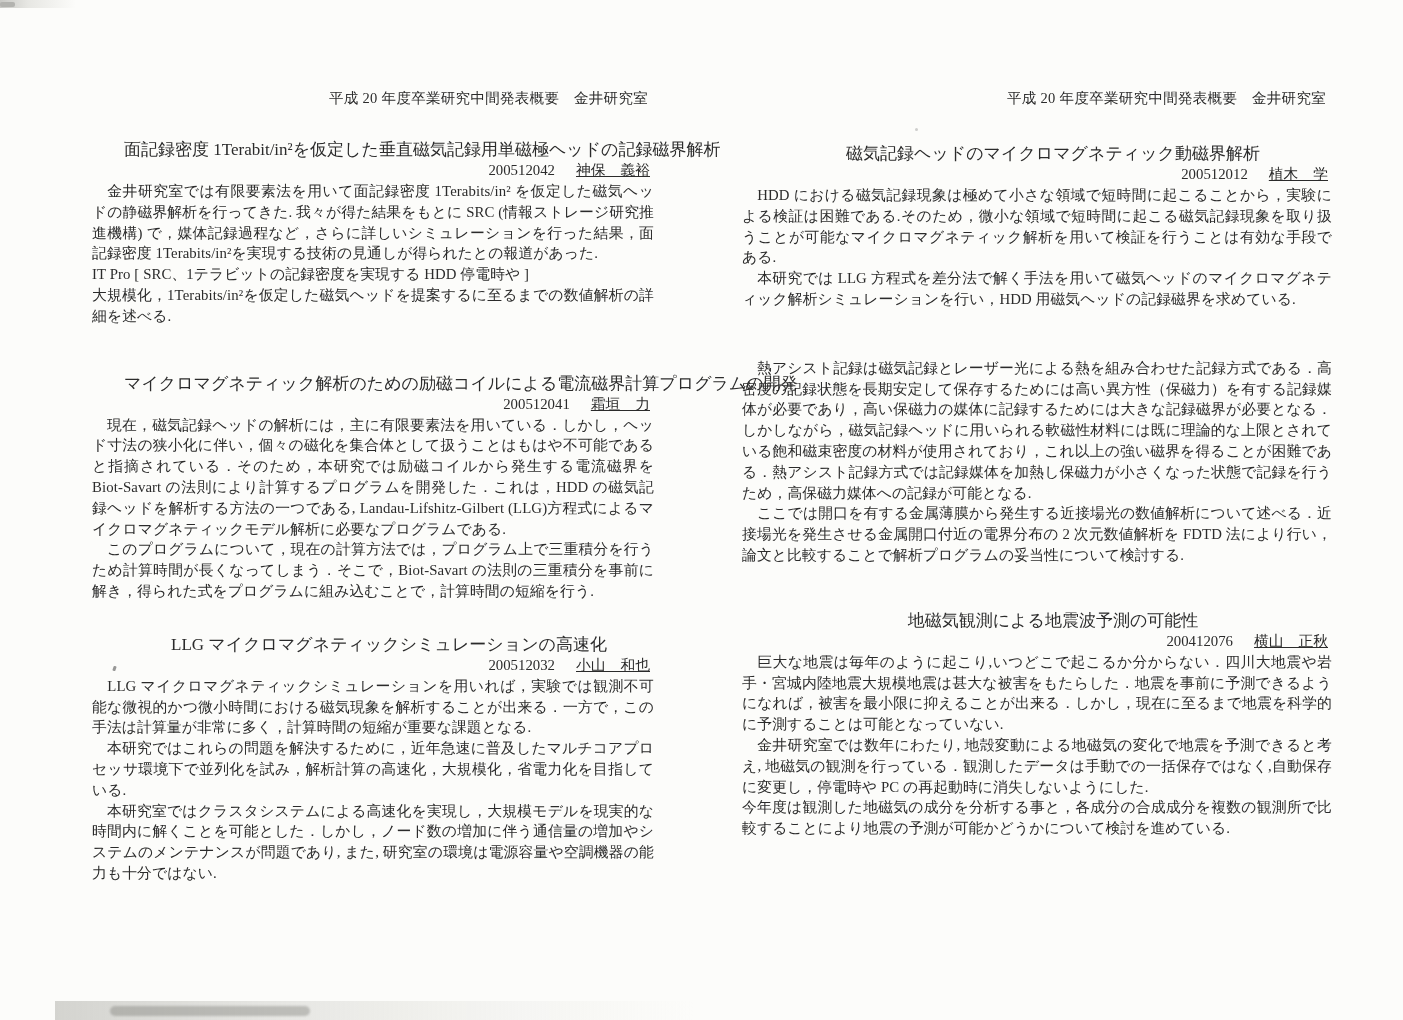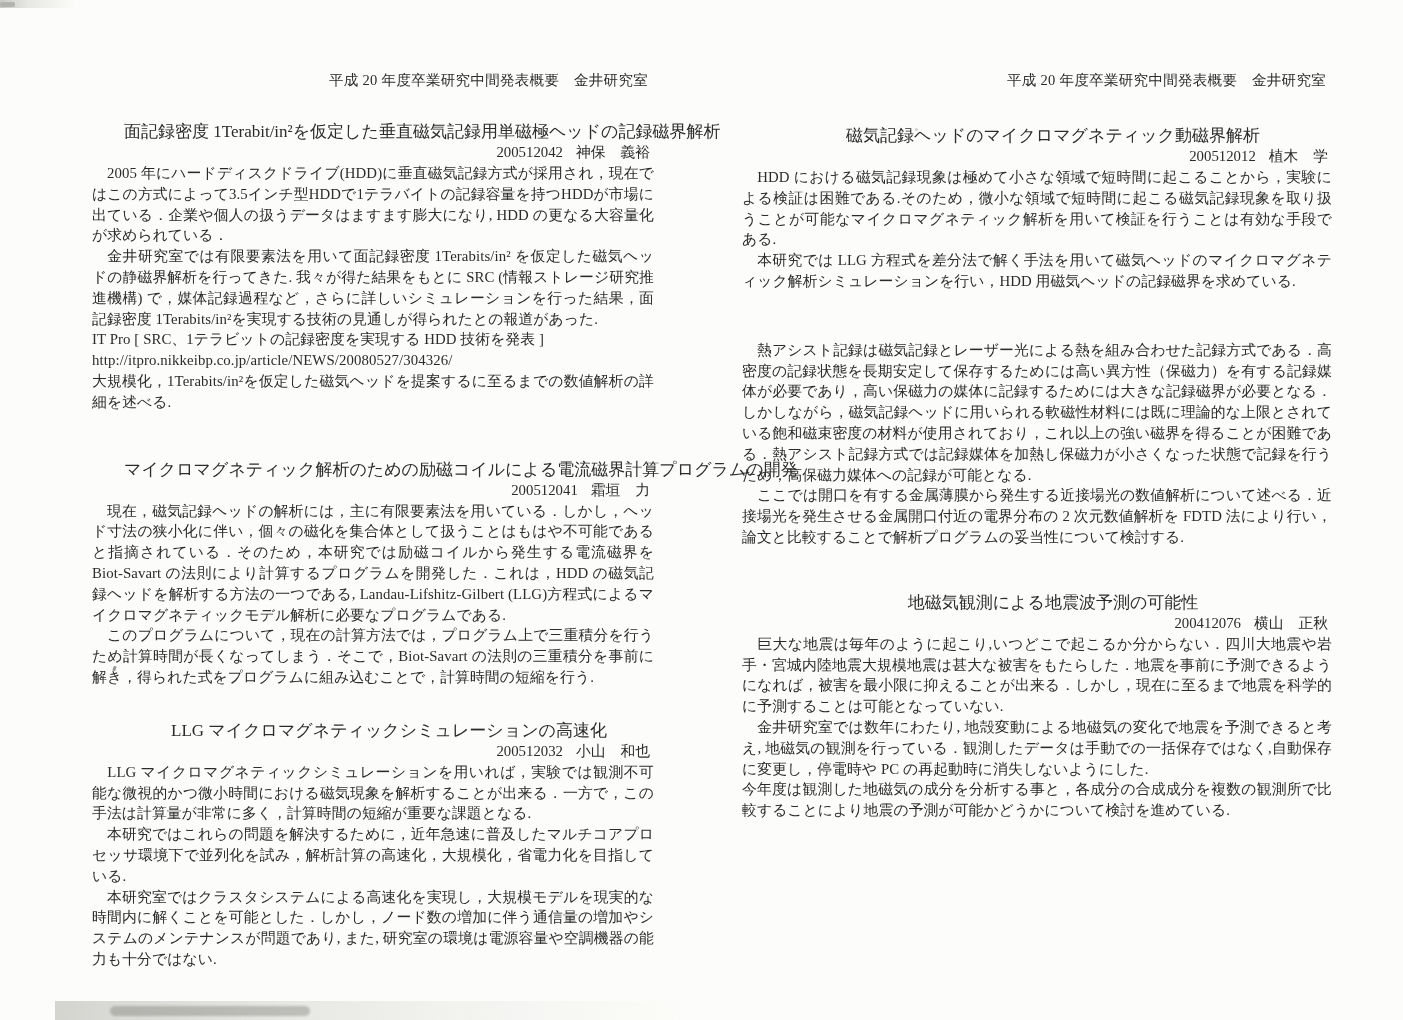--- a/index.html
+++ b/index.html
@@ -11,21 +11,21 @@
     width: 1403px;
     height: 1020px;
     background: #fcfcfa;
     overflow: hidden;
     font-family: "Liberation Serif", "DejaVu Serif", serif;
     color: #2b2b2b;
   }
   
   .page {
     position: absolute;
-    top: 70px;
+    top: 88px;
   }
   .page-left  { left: 92px;  width: 562px; }
   .page-right { left: 742px; width: 590px; }
 
   .page-header {
     font-size: 14.5px;
     line-height: 21px;
     text-align: right;
     padding-right: 6px;
     letter-spacing: 0.3px;
@@ -45,21 +45,21 @@
     text-align: center;
     white-space: nowrap;
     margin-left: 32px;
   }
   .author-line {
     font-size: 14.8px;
     line-height: 21px;
     text-align: right;
     padding-right: 4px;
   }
-  .author-name { margin-left: 13px; }
+  .author-name { margin-left: 21px; text-decoration: underline; }
 
   .para {
     margin: 0;
     font-size: 14.8px;
     line-height: 20.8px;
     text-align: justify;
     letter-spacing: 0.1px;
   }
 
   
@@ -123,24 +123,22 @@
 <div class="speckle-b"></div>
 
 <div class="page page-left">
   <div class="page-header">平成 20 年度卒業研究中間発表概要　金井研究室</div>
 
   <div class="section first">
     <div class="section-title">面記録密度 1Terabit/in²を仮定した垂直磁気記録用単磁極ヘッドの記録磁界解析</div>
     <div class="author-line">
       <span>200512042</span><span class="author-name">神保　義裕</span>
     </div>
-    <p class="para">　2005 年にハードディスクドライブ(HDD)に垂直磁気記録方式が採用され，現在ではこの方式によって3.5インチ型HDDで1テラバイトの記録容量を持つHDDが市場に出ている．企業や個人の扱うデータはますます膨大になり, HDD の更なる大容量化が求められている．</p>
     <p class="para">　金井研究室では有限要素法を用いて面記録密度 1Terabits/in² を仮定した磁気ヘッドの静磁界解析を行ってきた. 我々が得た結果をもとに SRC (情報ストレージ研究推進機構) で，媒体記録過程など，さらに詳しいシミュレーションを行った結果，面記録密度 1Terabits/in²を実現する技術の見通しが得られたとの報道があった.</p>
-    <p class="para">IT Pro [ SRC、1テラビットの記録密度を実現する HDD 技術を発表 ]</p>
-    <p class="para">http://itpro.nikkeibp.co.jp/article/NEWS/20080527/304326/</p>
+    <p class="para">IT Pro [ SRC、1テラビットの記録密度を実現する HDD 停電時や ]</p>
     <p class="para">大規模化，1Terabits/in²を仮定した磁気ヘッドを提案するに至るまでの数値解析の詳細を述べる.</p>
   </div>
 
   <div class="section second">
     <div class="section-title">マイクロマグネティック解析のための励磁コイルによる電流磁界計算プログラムの開発</div>
     <div class="author-line">
       <span>200512041</span><span class="author-name">霜垣　力</span>
     </div>
     <p class="para">　現在，磁気記録ヘッドの解析には，主に有限要素法を用いている．しかし，ヘッド寸法の狭小化に伴い，個々の磁化を集合体として扱うことはもはや不可能であると指摘されている．そのため，本研究では励磁コイルから発生する電流磁界を Biot-Savart の法則により計算するプログラムを開発した．これは，HDD の磁気記録ヘッドを解析する方法の一つである, Landau-Lifshitz-Gilbert (LLG)方程式によるマイクロマグネティックモデル解析に必要なプログラムである.</p>
     <p class="para">　このプログラムについて，現在の計算方法では，プログラム上で三重積分を行うため計算時間が長くなってしまう．そこで，Biot-Savart の法則の三重積分を事前に解き，得られた式をプログラムに組み込むことで，計算時間の短縮を行う.</p>

